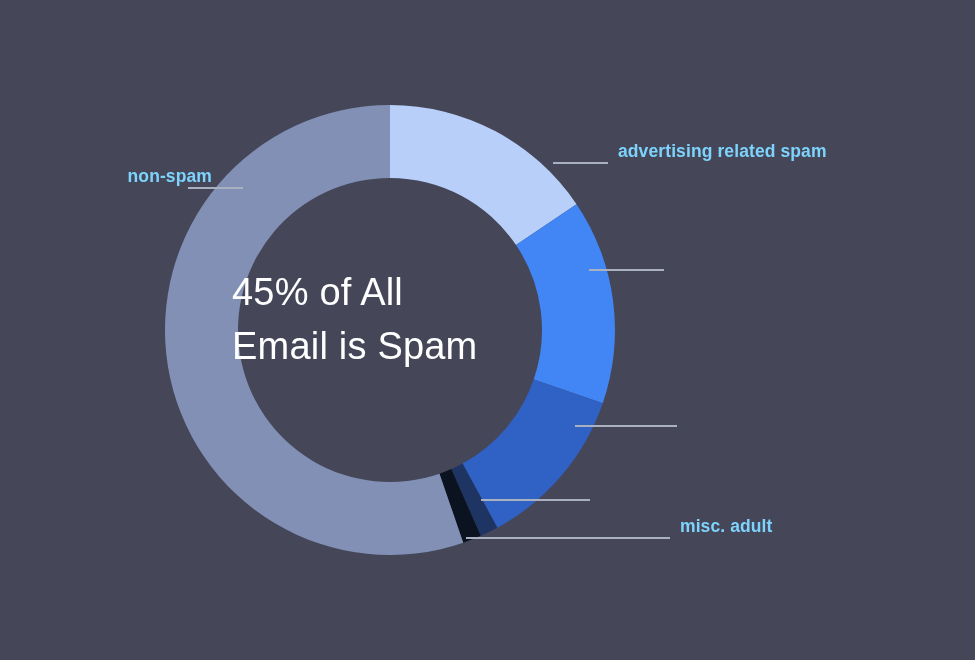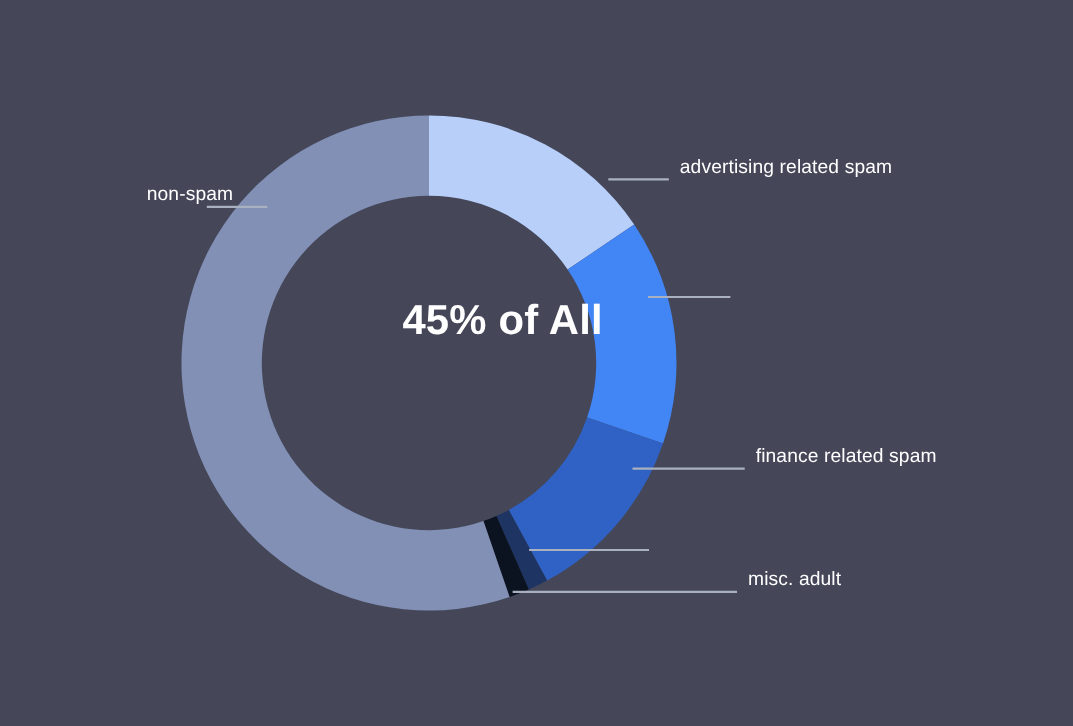--- a/index.html
+++ b/index.html
@@ -26,37 +26,37 @@
     top: 0;
     width: 975px;
     height: 660px;
     display: block;
   }
   .center-text {
     position: absolute;
     left: 232px;
     top: 266px;
     width: 316px;
-    text-align: right;
+    text-align: left;
     color: #ffffff;
     font-size: 38px;
     line-height: 1.42;
-    font-weight: 700;
+    font-weight: 400;
     letter-spacing: 0.2px;
     pointer-events: none;
   }
   .center-text .line {
     display: block;
     white-space: nowrap;
   }
   .callout-label {
     position: absolute;
-    color: #ffffff;
+    color: #7dd3fc;
     font-size: 17.5px;
-    font-weight: normal;
+    font-weight: bold;
     letter-spacing: 0.1px;
     white-space: nowrap;
   }
   .callout-label.right { text-align: left; }
   .callout-label.left  { text-align: right; padding-left: 32px; }
 </style>
 </head>
 <body>
 
 <div id="infographic">
@@ -75,20 +75,20 @@
         <line x1="589" y1="270" x2="664" y2="270" stroke="#a9b0bf" stroke-width="2"></line>
         <line x1="575" y1="426" x2="677" y2="426" stroke="#a9b0bf" stroke-width="2"></line>
         <line x1="481" y1="500" x2="590" y2="500" stroke="#a9b0bf" stroke-width="2"></line>
         <line x1="466" y1="538" x2="670" y2="538" stroke="#a9b0bf" stroke-width="2"></line>
         <line x1="188" y1="188" x2="243" y2="188" stroke="#a9b0bf" stroke-width="2"></line>
       </g>
   </svg>
 
   <div class="center-text">
     <span class="line">45% of All</span>
+    <span class="line">Email is Spam</span>
   </div>
 
   <div class="callout-label right" id="lbl-advertising" style="top: 141px; left: 618px;">advertising related spam</div>
-  <div class="callout-label right" id="lbl-finance" style="top: 404px; left: 687px;">finance related spam</div>
   <div class="callout-label right" id="lbl-misc" style="top: 516px; left: 680px;">misc. adult</div>
   <div class="callout-label left" id="lbl-nonspam" style="top: 166px; right: auto; left: 0px; width: 180px; text-align: right;">non-spam</div>
 
 </div>
 
 </body></html>

